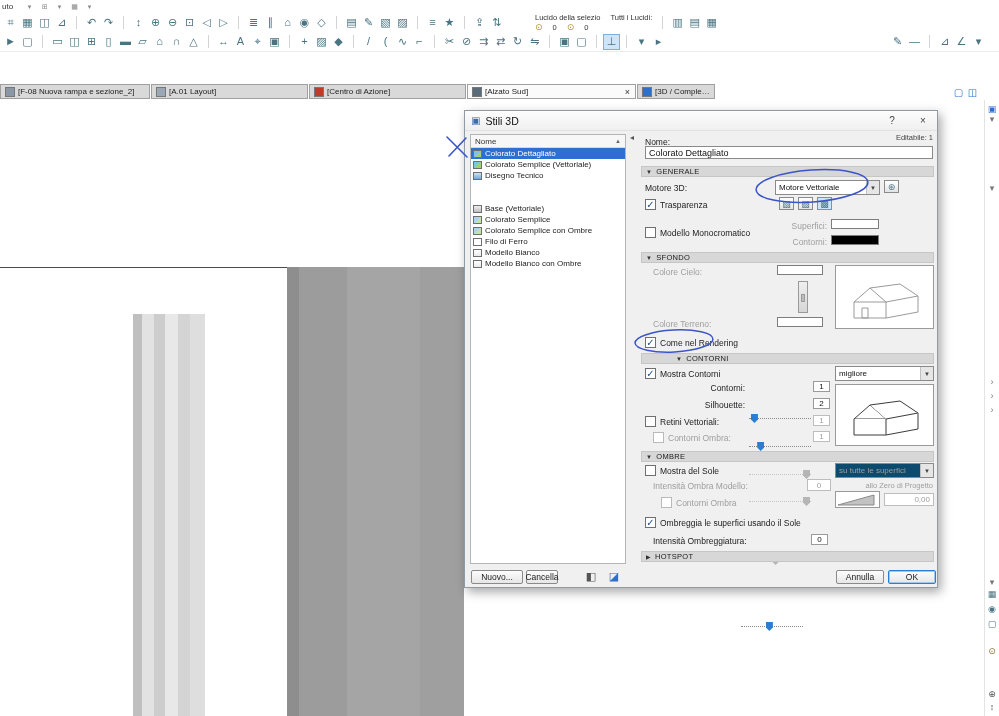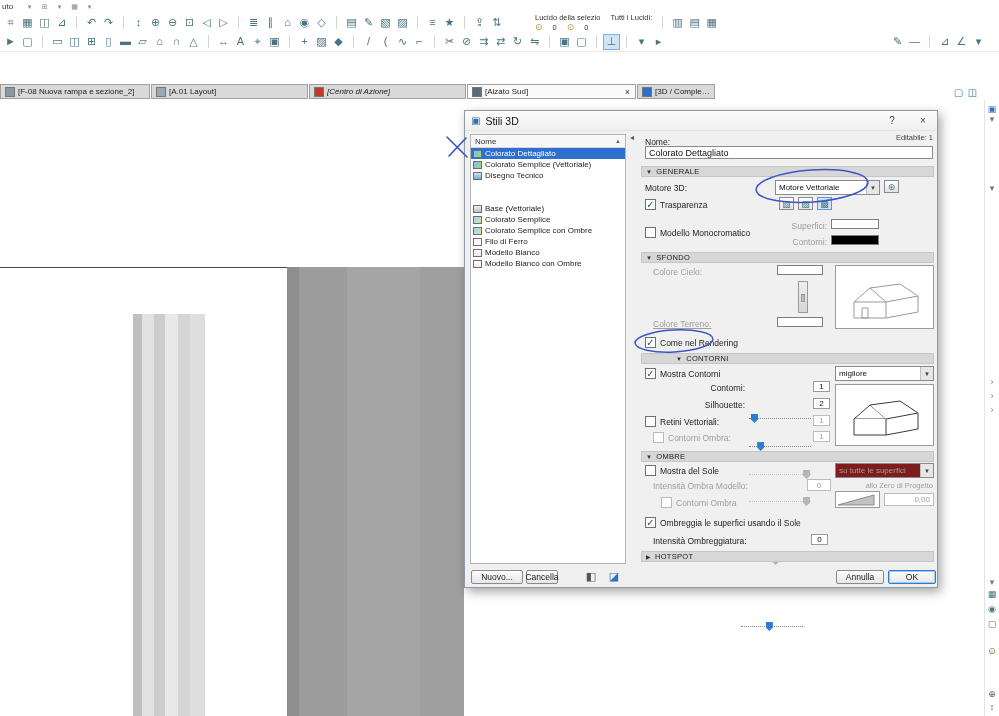--- a/index.html
+++ b/index.html
@@ -79,21 +79,21 @@
   .lbl.dis{color:#9e9e9e;}
   .small{font-size:7.5px;}
   .txt{
     border:1px solid #8a8a8a;background:#fff;font-family:inherit;font-size:9px;color:#111;
     padding:0 3px;box-sizing:border-box;outline:none;
   }
   .secbar{height:11px;background:#d7d7d7;border:1px solid #c6c6c6;display:flex;align-items:center;gap:4px;padding:0 4px;font-size:7.5px;font-weight:normal;color:#1a1a1a;letter-spacing:.3px;}
   .secbar .tri{font-size:6px;color:#333;}
   .combo{display:flex;align-items:center;border:1px solid #8a8a8a;background:#fff;height:15px;font-size:8px;padding-left:3px;color:#111;}
   .combo .arr{margin-left:auto;width:12px;height:100%;background:#e6e6e6;border-left:1px solid #c0c0c0;display:flex;align-items:center;justify-content:center;font-size:6px;color:#444;}
-  .combo.dis{background:#7f1d1d;color:#9e9e9e;}
+  .combo.dis{background:#0c4a6e;color:#9e9e9e;}
   .cb{display:flex;align-items:center;gap:4px;font-size:8.5px;color:#222;white-space:nowrap;}
   .cb .box{width:11px;height:11px;border:1px solid #6f6f6f;background:#fff;display:flex;align-items:center;justify-content:center;font-size:10px;color:#1d4f91;line-height:1;flex:0 0 auto;box-sizing:border-box;}
   .cb.checked .box::after{content:"✓";}
   .cb.dis{color:#9e9e9e;}
   .cb.dis .box{border-color:#b9b9b9;}
   .swatch{border:1px solid #7d7d7d;height:10px;}
   .sqbtn{border:1px solid #8a8a8a;background:linear-gradient(#ffffff,#e4e4e4);display:flex;align-items:center;justify-content:center;font-size:9px;color:#4a7482;}
   .sqbtn.sel{border-color:#5b9bd5;background:#cfe4f7;}
   .aslider{position:relative;height:11px;}
   .aslider .trk{position:absolute;left:0;right:0;top:5px;border-top:1px dotted #8a8a8a;}
@@ -237,21 +237,21 @@
 
 <div id="tabbar">
     <div class="tab" style="left: 0px; width: 150px;">
       <span class="tab-icon" style="background: rgb(138, 151, 165);"></span>
       <span class="tab-label">[F-08 Nuova rampa e sezione_2]</span>
     </div>
     <div class="tab" style="left: 151px; width: 157px;">
       <span class="tab-icon" style="background: rgb(154, 167, 181);"></span>
       <span class="tab-label">[A.01 Layout]</span>
     </div>
-    <div class="tab" style="left: 309px; width: 157px; font-style: italic;">
+    <div class="tab" style="left: 309px; width: 157px;">
       <span class="tab-icon" style="background: rgb(192, 57, 43);"></span>
       <span class="tab-label">[Centro di Azione]</span>
     </div>
     <div class="tab active" style="left: 467px; width: 169px;">
       <span class="tab-icon" style="background: rgb(90, 107, 122);"></span>
       <span class="tab-label">[Alzato Sud]</span>
       <span class="tab-close">×</span>
     </div>
     <div class="tab" style="left: 637px; width: 78px;">
       <span class="tab-icon" style="background: rgb(46, 111, 202);"></span>
@@ -395,21 +395,21 @@
       <svg width="97" height="62" viewBox="0 0 97 62">
         <g fill="none" stroke="#9a9a9a" stroke-width="1">
           <path d="M18 36 L34 22 L50 36 Z"></path>
           <path d="M34 22 L64 18 L82 30 L50 36"></path>
           <path d="M18 36 L18 52 L50 52 L50 36"></path>
           <path d="M50 52 L82 46 L82 30"></path>
           <path d="M26 42 L32 42 L32 52 L26 52 Z"></path>
         </g>
       </svg>
     </div>
-    <span class="abs lbl dis" style="left:12px;top:188px;text-decoration:underline;">Colore Terreno:</span>
+    <span class="abs lbl dis" style="left:12px;top:188px;">Colore Terreno:</span>
     <div class="abs swatch" style="left: 136px; top: 186px; width: 46px; background: rgb(255, 255, 255);"></div>
     <div class="abs cb checked" style="left:4px;top:206px;">
       <span class="box"></span>
       <span>Come nel Rendering</span>
     </div>
 
     <div class="abs secbar" style="left:0;top:222px;width:293px;padding-left:34px;">
       <span class="tri">▼</span>
       <span>CONTORNI</span>
     </div>

